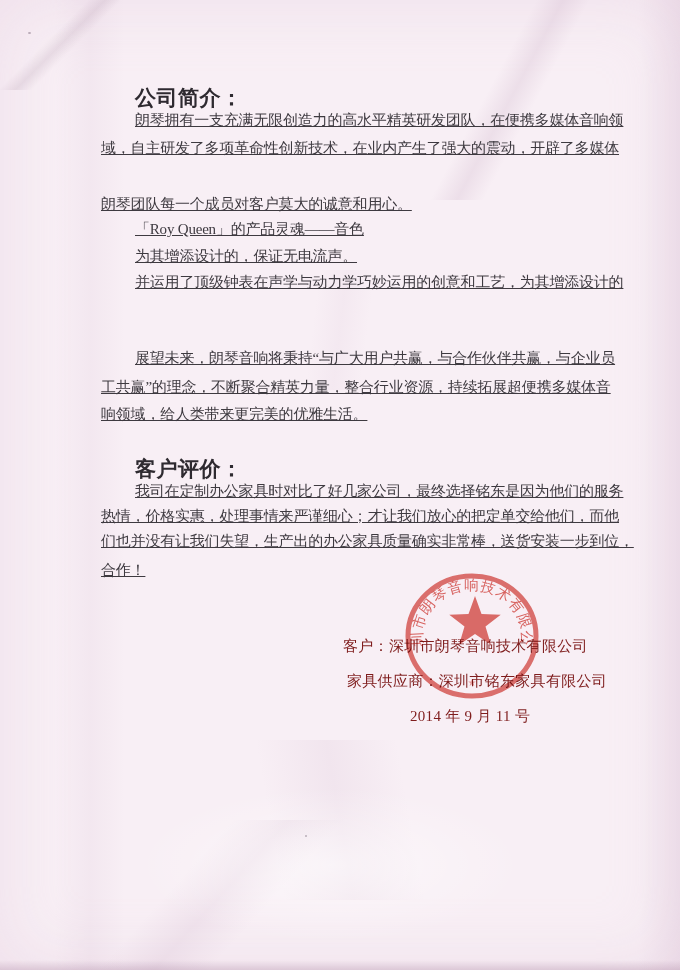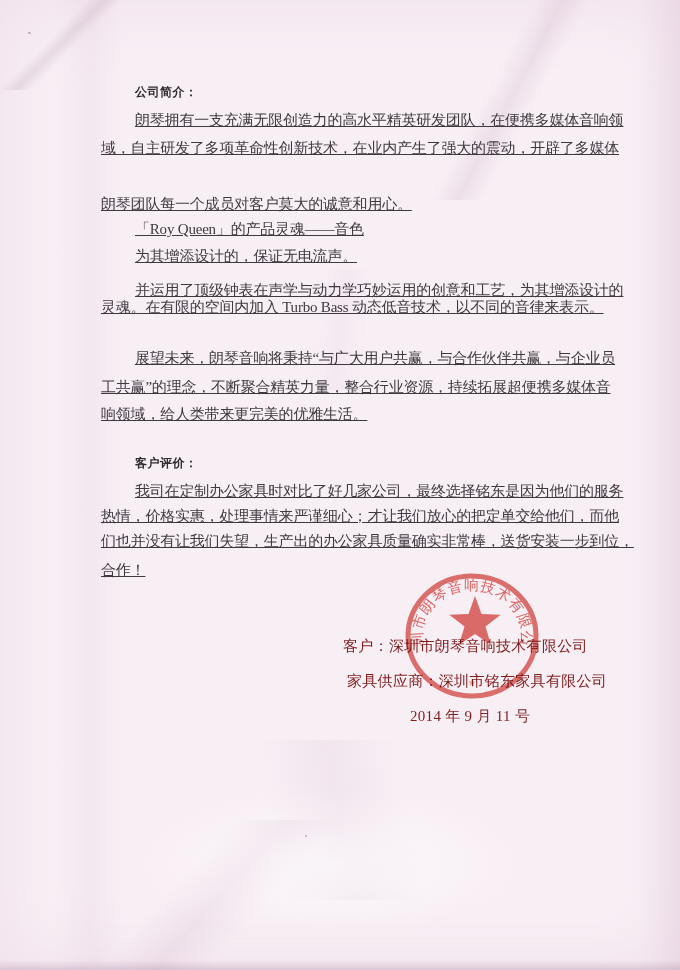--- a/index.html
+++ b/index.html
@@ -52,21 +52,21 @@
   }
   .speck { position: absolute; background: rgba(110,95,110,0.45); border-radius: 50%; }
   .speck-1 { left: 28px; top: 32px; width: 3px; height: 2px; }
   .speck-2 { left: 305px; top: 835px; width: 2px; height: 2px; }
 
   
   .heading {
     position: absolute;
     left: 135px;
     margin: 0;
-    font-size: 12px;
+    font-size: 21px;
     font-weight: bold;
     color: #2e2a30;
     letter-spacing: 0.5px;
     white-space: nowrap;
   }
   .line {
     position: absolute;
     left: 101px;
     font-size: 15px;
     line-height: 20px;
@@ -107,22 +107,21 @@
   <div class="crease crease-bottom-edge"></div>
   <div class="speck speck-1"></div>
   <div class="speck speck-2"></div>
 
   <h2 class="heading" style="top:84px">公司简介：</h2>
   <div class="line indent" style="top:110px">朗琴拥有一支充满无限创造力的高水平精英研发团队，在便携多媒体音响领</div>
   <div class="line" style="top:138px">域，自主研发了多项革命性创新技术，在业内产生了强大的震动，开辟了多媒体</div>
   <div class="line" style="top:194px">朗琴团队每一个成员对客户莫大的诚意和用心。</div>
   <div class="line indent" style="top:219px">「Roy Queen」的产品灵魂——音色</div>
   <div class="line indent" style="top:246px">为其增添设计的，保证无电流声。</div>
-  <div class="line indent" style="top:280px">并运用了顶级钟表在声学与动力学巧妙运用的创意和工艺，为其增添设计的</div>
-  <div class="line" style="top:297px">灵魂。在有限的空间内加入 Turbo Bass 动态低音技术，以不同的音律来表示。</div>
+  <div class="line indent" style="top:272px">并运用了顶级钟表在声学与动力学巧妙运用的创意和工艺，为其增添设计的</div>
   <div class="line indent" style="top:348px">展望未来，朗琴音响将秉持“与广大用户共赢，与合作伙伴共赢，与企业员</div>
   <div class="line" style="top:377px">工共赢”的理念，不断聚合精英力量，整合行业资源，持续拓展超便携多媒体音</div>
   <div class="line" style="top:404px">响领域，给人类带来更完美的优雅生活。</div>
 
   <h2 class="heading" style="top:455px">客户评价：</h2>
   <div class="line indent" style="top:481px">我司在定制办公家具时对比了好几家公司，最终选择铭东是因为他们的服务</div>
   <div class="line" style="top:506px">热情，价格实惠，处理事情来严谨细心；才让我们放心的把定单交给他们，而他</div>
   <div class="line" style="top:531px">们也并没有让我们失望，生产出的办公家具质量确实非常棒，送货安装一步到位，</div>
   <div class="line" style="top:560px">合作！</div>
 

